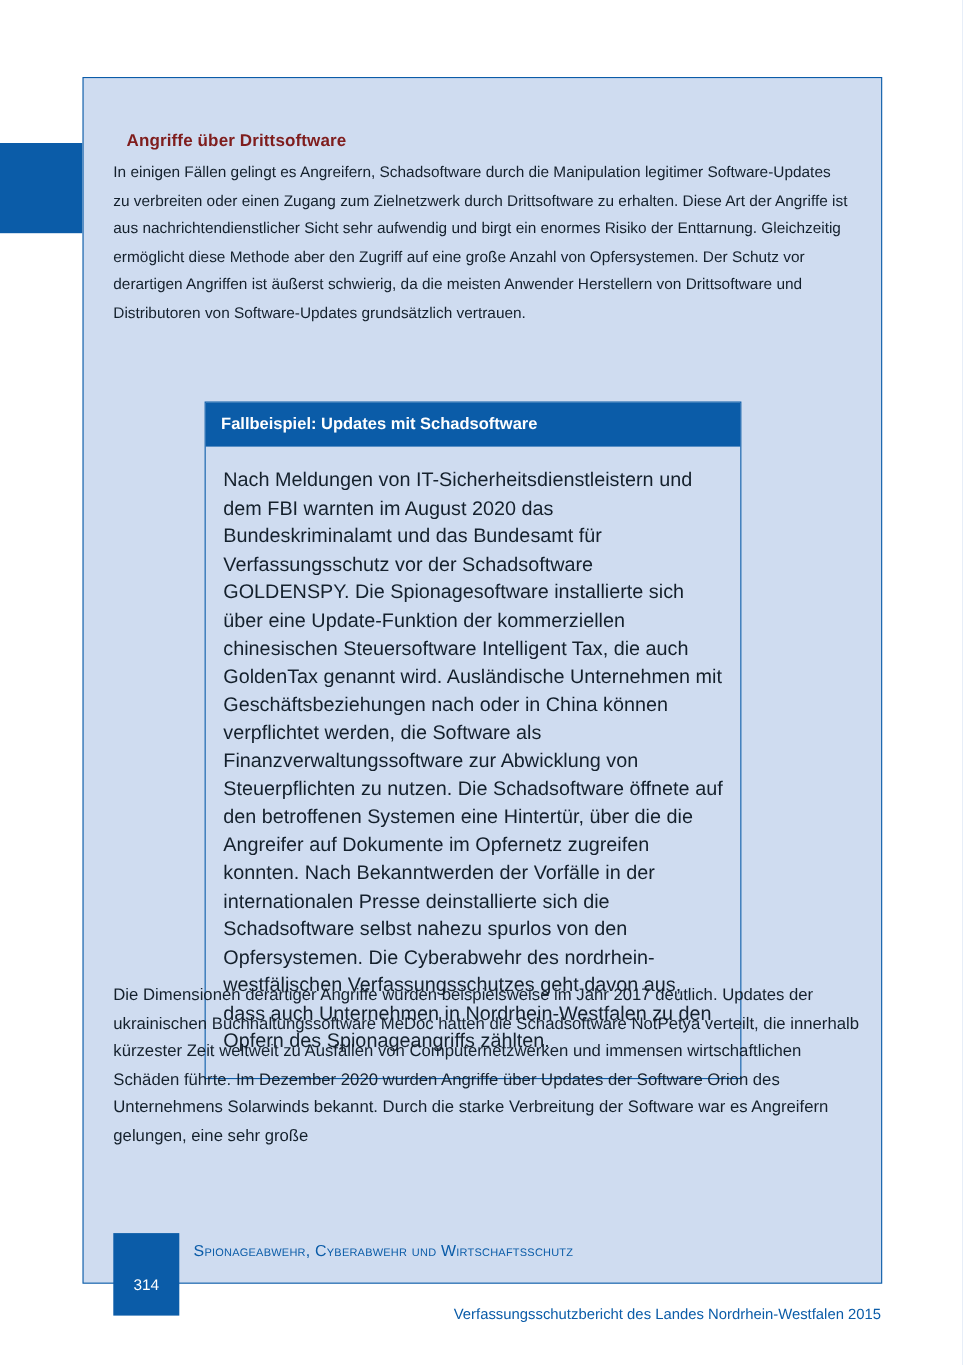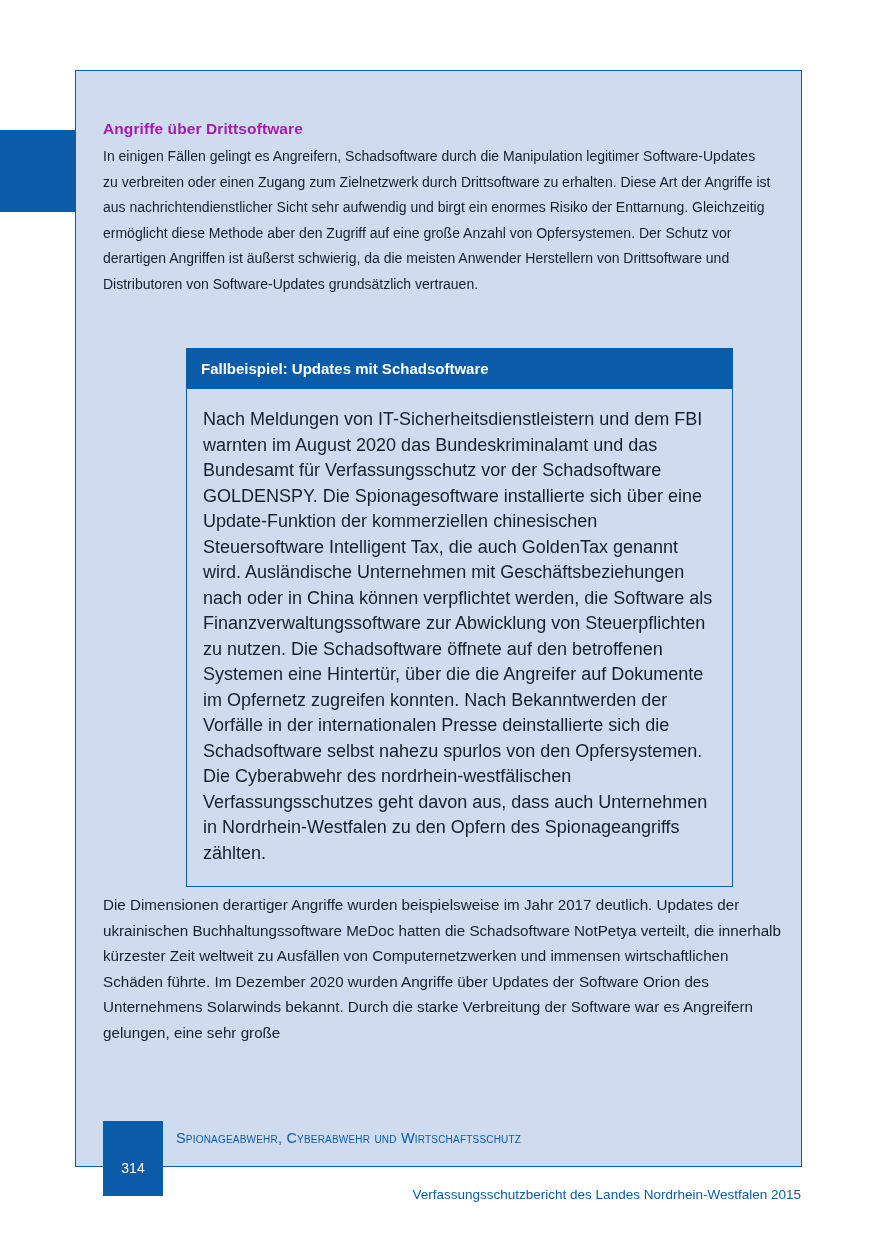--- a/index.html
+++ b/index.html
@@ -38,41 +38,41 @@
   }
 
   .content {
     position: absolute;
     left: 103px;
     top: 120px;
     width: 670px;
   }
 
   .section-heading {
-    color: #a21caf;
+    color: #7f1d1d;
     font-weight: bold;
     font-size: 15.5px;
-    margin: 0 0 6px 0;
+    margin: 0 0 6px 12px;
     letter-spacing: 0.1px;
   }
 
   .body-text {
     color: #14202c;
     font-size: 14px;
     line-height: 25.5px;
     margin: 0;
     text-align: left;
   }
 
   
   .case-box {
     position: absolute;
     left: 186px;
-    top: 348px;
-    width: 547px;
+    top: 365px;
+    width: 488px;
     border: 1px solid #0b5ca8;
     box-sizing: border-box;
     background: #cfdcf0;
   }
   .case-box-header {
     background: #0b5ca8;
     color: #ffffff;
     font-weight: bold;
     font-size: 15px;
     padding: 11px 14px 12px 14px;

